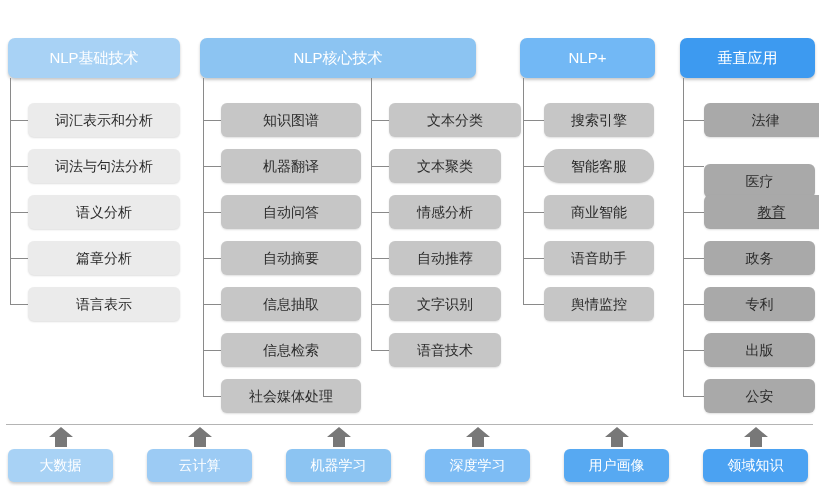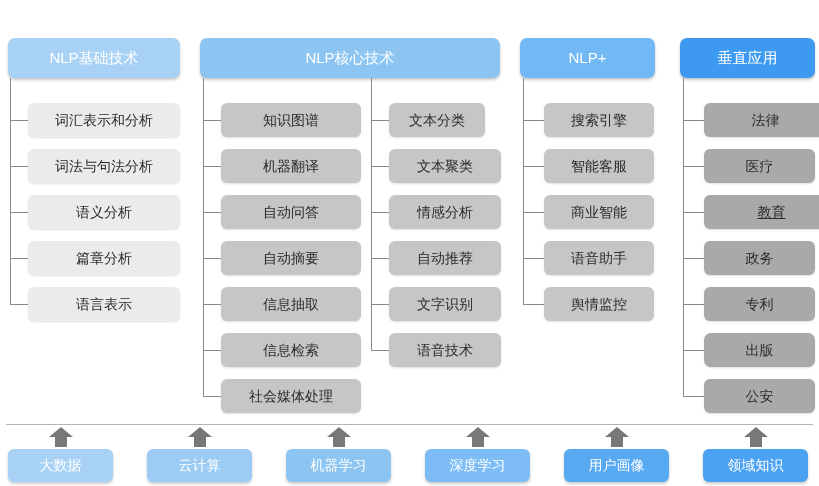--- a/index.html
+++ b/index.html
@@ -96,67 +96,67 @@
       <div class="stub" style="left: 10px; top: 120px; width: 18px; background: rgb(138, 138, 138);"></div>
       <div class="node light" style="left: 28px; top: 103px; width: 152px;">词汇表示和分析</div>
       <div class="stub" style="left: 10px; top: 166px; width: 18px; background: rgb(138, 138, 138);"></div>
       <div class="node light" style="left: 28px; top: 149px; width: 152px;">词法与句法分析</div>
       <div class="stub" style="left: 10px; top: 212px; width: 18px; background: rgb(138, 138, 138);"></div>
       <div class="node light" style="left: 28px; top: 195px; width: 152px;">语义分析</div>
       <div class="stub" style="left: 10px; top: 258px; width: 18px; background: rgb(138, 138, 138);"></div>
       <div class="node light" style="left: 28px; top: 241px; width: 152px;">篇章分析</div>
       <div class="stub" style="left: 10px; top: 304px; width: 18px; background: rgb(138, 138, 138);"></div>
       <div class="node light" style="left: 28px; top: 287px; width: 152px;">语言表示</div>
-      <div class="col-header" style="left: 200px; top: 38px; width: 300px; background: rgb(140, 196, 242);">NLP核心技术</div>
+      <div class="col-header" style="left: 200px; top: 38px; width: 276px; background: rgb(140, 196, 242);">NLP核心技术</div>
       <div class="trunk" style="left: 203px; top: 78px; height: 318px; background: rgb(138, 138, 138);"></div>
       <div class="stub" style="left: 203px; top: 120px; width: 18px; background: rgb(138, 138, 138);"></div>
       <div class="node mid" style="left: 221px; top: 103px; width: 140px;">知识图谱</div>
       <div class="stub" style="left: 203px; top: 166px; width: 18px; background: rgb(138, 138, 138);"></div>
       <div class="node mid" style="left: 221px; top: 149px; width: 140px;">机器翻译</div>
       <div class="stub" style="left: 203px; top: 212px; width: 18px; background: rgb(138, 138, 138);"></div>
       <div class="node mid" style="left: 221px; top: 195px; width: 140px;">自动问答</div>
       <div class="stub" style="left: 203px; top: 258px; width: 18px; background: rgb(138, 138, 138);"></div>
       <div class="node mid" style="left: 221px; top: 241px; width: 140px;">自动摘要</div>
       <div class="stub" style="left: 203px; top: 304px; width: 18px; background: rgb(138, 138, 138);"></div>
       <div class="node mid" style="left: 221px; top: 287px; width: 140px;">信息抽取</div>
       <div class="stub" style="left: 203px; top: 350px; width: 18px; background: rgb(138, 138, 138);"></div>
       <div class="node mid" style="left: 221px; top: 333px; width: 140px;">信息检索</div>
       <div class="stub" style="left: 203px; top: 396px; width: 18px; background: rgb(138, 138, 138);"></div>
       <div class="node mid" style="left: 221px; top: 379px; width: 140px;">社会媒体处理</div>
       <div class="trunk" style="left: 371px; top: 78px; height: 272px; background: rgb(138, 138, 138);"></div>
       <div class="stub" style="left: 371px; top: 120px; width: 18px; background: rgb(138, 138, 138);"></div>
-      <div class="node mid" style="left: 389px; top: 103px; width: 96px;">文本分类</div>
+      <div class="node mid" style="left: 389px; top: 103px; width: 132px;">文本分类</div>
       <div class="stub" style="left: 371px; top: 166px; width: 18px; background: rgb(138, 138, 138);"></div>
       <div class="node mid" style="left: 389px; top: 149px; width: 112px;">文本聚类</div>
       <div class="stub" style="left: 371px; top: 212px; width: 18px; background: rgb(138, 138, 138);"></div>
       <div class="node mid" style="left: 389px; top: 195px; width: 112px;">情感分析</div>
       <div class="stub" style="left: 371px; top: 258px; width: 18px; background: rgb(138, 138, 138);"></div>
       <div class="node mid" style="left: 389px; top: 241px; width: 112px;">自动推荐</div>
       <div class="stub" style="left: 371px; top: 304px; width: 18px; background: rgb(138, 138, 138);"></div>
       <div class="node mid" style="left: 389px; top: 287px; width: 112px;">文字识别</div>
       <div class="stub" style="left: 371px; top: 350px; width: 18px; background: rgb(138, 138, 138);"></div>
       <div class="node mid" style="left: 389px; top: 333px; width: 112px;">语音技术</div>
       <div class="col-header" style="left: 520px; top: 38px; width: 135px; background: rgb(114, 184, 245);">NLP+</div>
       <div class="trunk" style="left: 523px; top: 78px; height: 226px; background: rgb(138, 138, 138);"></div>
       <div class="stub" style="left: 523px; top: 120px; width: 21px; background: rgb(138, 138, 138);"></div>
       <div class="node mid" style="left: 544px; top: 103px; width: 110px;">搜索引擎</div>
       <div class="stub" style="left: 523px; top: 166px; width: 21px; background: rgb(138, 138, 138);"></div>
-      <div class="node mid" style="left: 544px; top: 149px; width: 110px;">智能客服</div>
+      <div class="node mid" style="left: 544px; top: 149px; width: 110px; border-radius: 15px;">智能客服</div>
       <div class="stub" style="left: 523px; top: 212px; width: 21px; background: rgb(138, 138, 138);"></div>
       <div class="node mid" style="left: 544px; top: 195px; width: 110px;">商业智能</div>
       <div class="stub" style="left: 523px; top: 258px; width: 21px; background: rgb(138, 138, 138);"></div>
       <div class="node mid" style="left: 544px; top: 241px; width: 110px;">语音助手</div>
       <div class="stub" style="left: 523px; top: 304px; width: 21px; background: rgb(138, 138, 138);"></div>
       <div class="node mid" style="left: 544px; top: 287px; width: 110px;">舆情监控</div>
       <div class="col-header" style="left: 680px; top: 38px; width: 135px; background: rgb(61, 154, 240);">垂直应用</div>
       <div class="trunk" style="left: 683px; top: 78px; height: 318px; background: rgb(138, 138, 138);"></div>
       <div class="stub" style="left: 683px; top: 120px; width: 21px; background: rgb(138, 138, 138);"></div>
       <div class="node dark" style="left: 704px; top: 103px; width: 123px;">法律</div>
       <div class="stub" style="left: 683px; top: 166px; width: 21px; background: rgb(138, 138, 138);"></div>
-      <div class="node dark" style="left: 704px; top: 149px; width: 111px;">医疗</div>
+      <div class="node dark" style="left: 704px; top: 164px; width: 111px;">医疗</div>
       <div class="stub" style="left: 683px; top: 212px; width: 21px; background: rgb(138, 138, 138);"></div>
       <div class="node dark" style="left: 704px; top: 195px; width: 135px; text-decoration: underline;">教育</div>
       <div class="stub" style="left: 683px; top: 258px; width: 21px; background: rgb(138, 138, 138);"></div>
       <div class="node dark" style="left: 704px; top: 241px; width: 111px;">政务</div>
       <div class="stub" style="left: 683px; top: 304px; width: 21px; background: rgb(138, 138, 138);"></div>
       <div class="node dark" style="left: 704px; top: 287px; width: 111px;">专利</div>
       <div class="stub" style="left: 683px; top: 350px; width: 21px; background: rgb(138, 138, 138);"></div>
       <div class="node dark" style="left: 704px; top: 333px; width: 111px; border-radius: 7px;">出版</div>
       <div class="stub" style="left: 683px; top: 396px; width: 21px; background: rgb(138, 138, 138);"></div>
       <div class="node dark" style="left: 704px; top: 379px; width: 111px;">公安</div>

